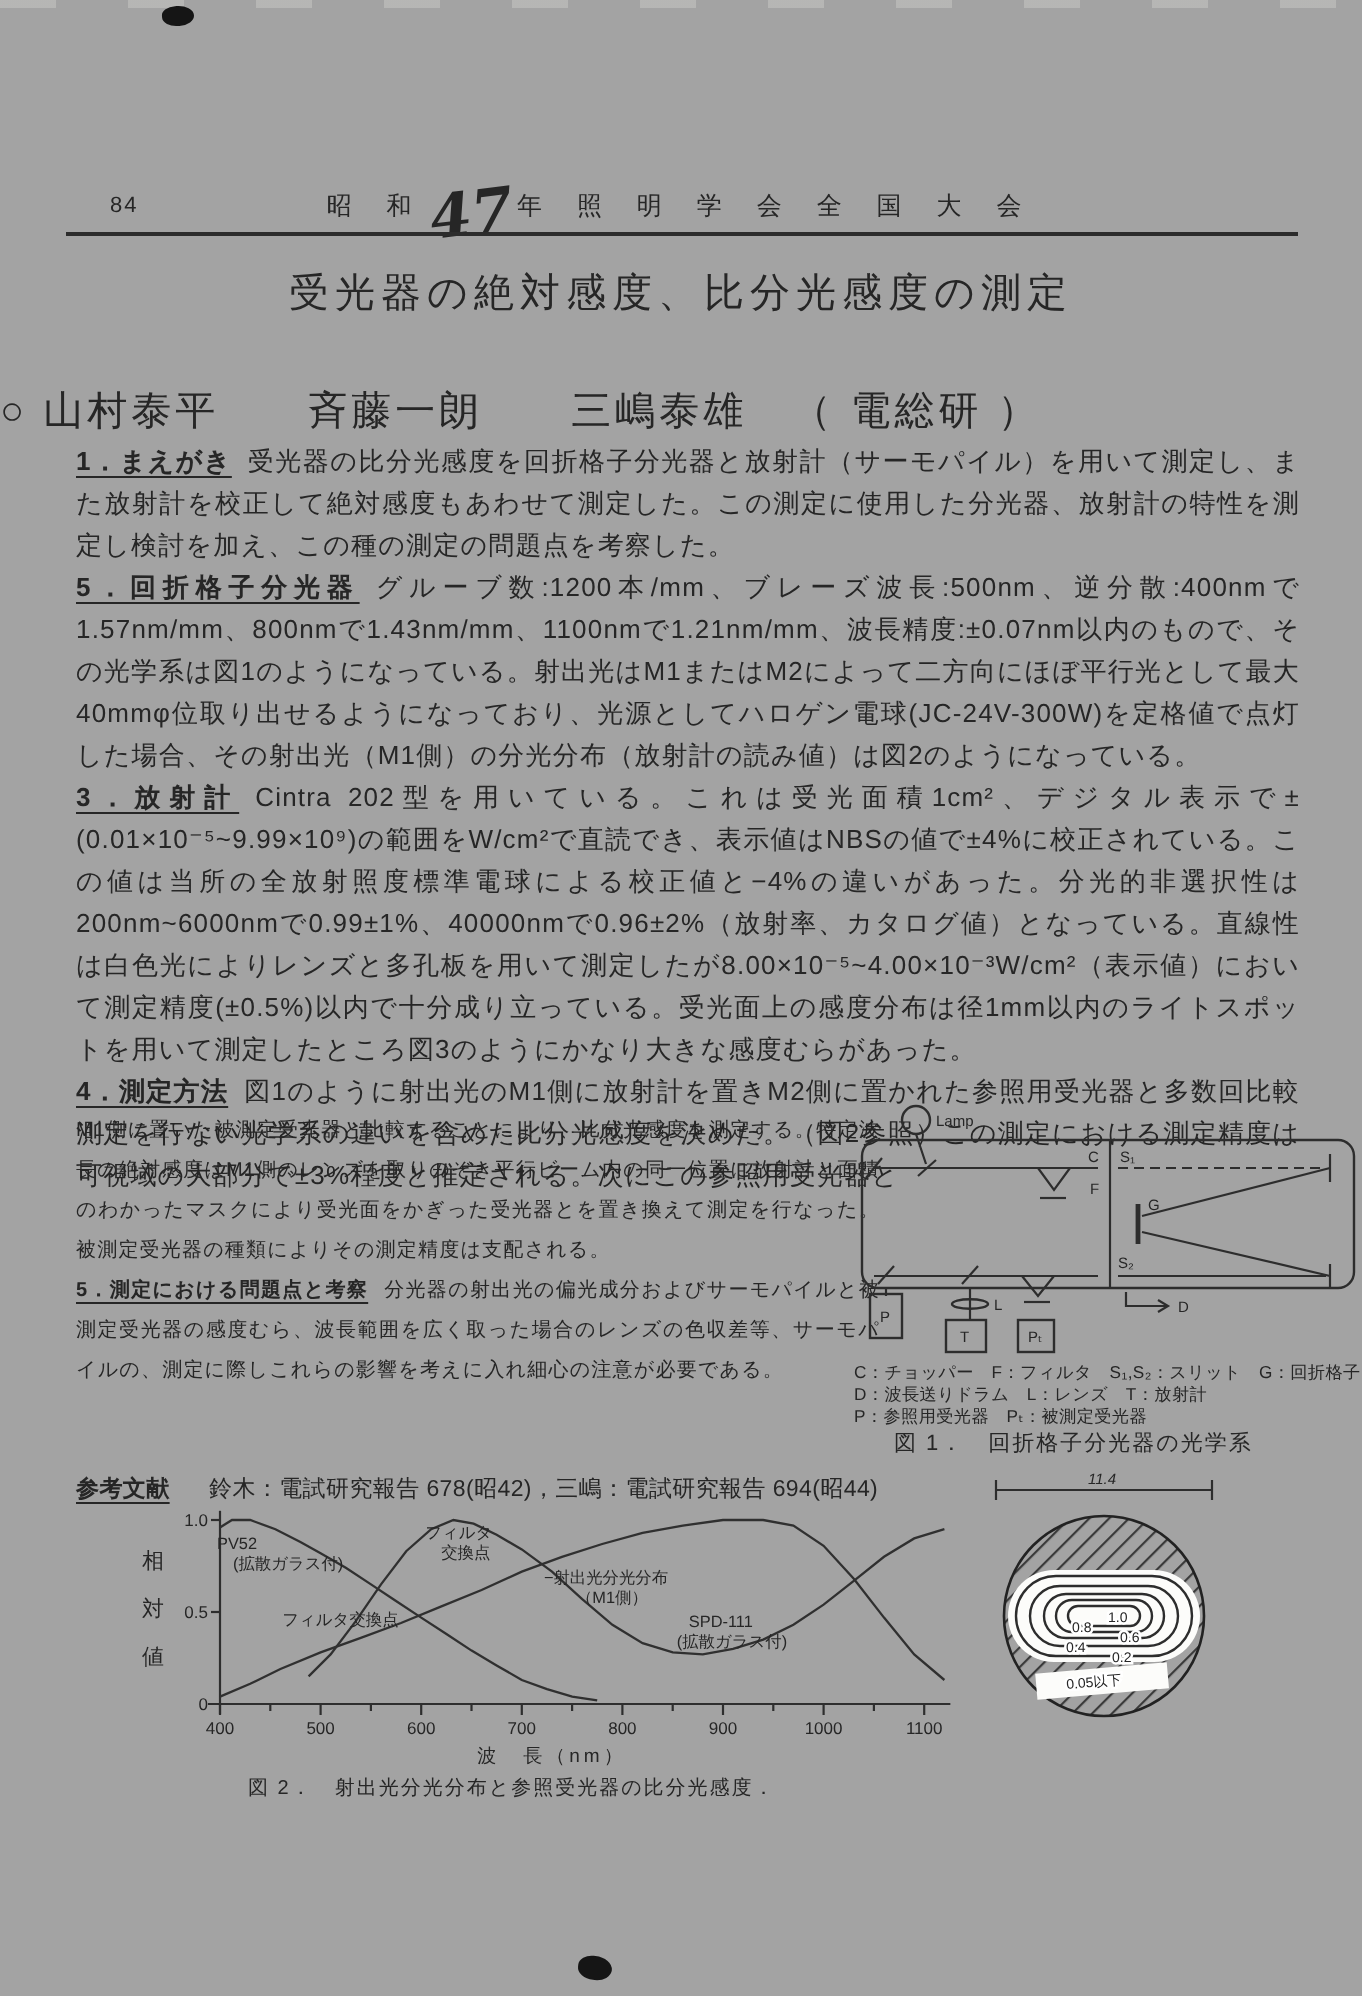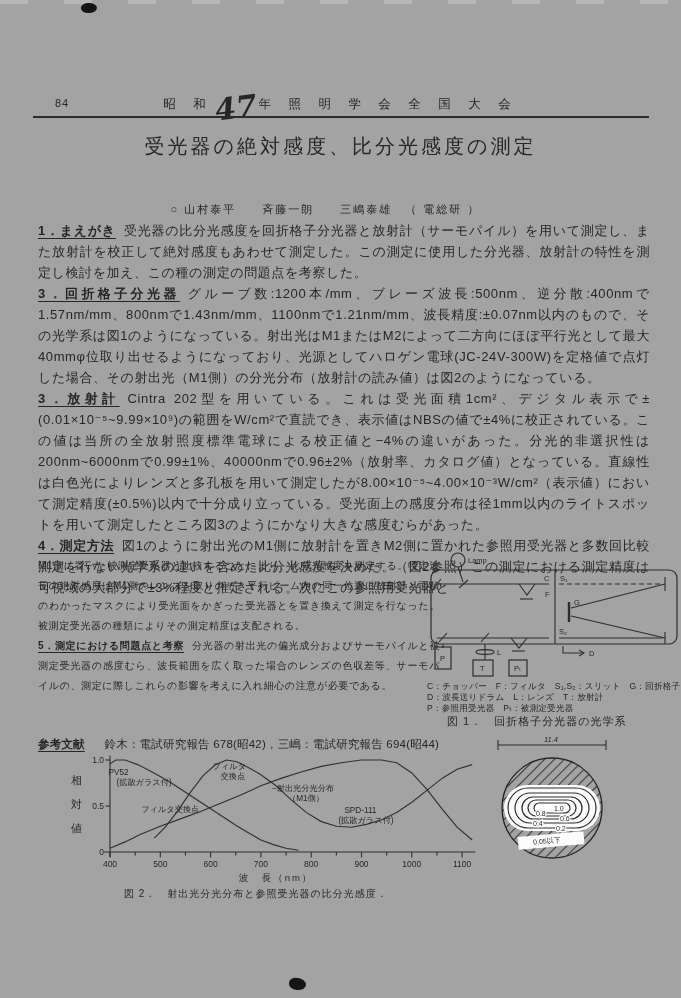--- a/index.html
+++ b/index.html
@@ -13,21 +13,21 @@
   .blob{position:absolute;background:#151515;border-radius:45% 55% 50% 50%;}
   .blob.tl{left:81px;top:3px;width:16px;height:10px;transform:rotate(-4deg);}
   .blob.bc{left:289px;top:978px;width:17px;height:12px;transform:rotate(6deg);}
   .page-number{position:absolute;left:55px;top:97px;font-size:11px;letter-spacing:1px;}
   .header-line{position:absolute;left:0;right:0;top:90px;text-align:center;font-size:12.5px;white-space:nowrap;}
   .header-line .pre,.header-line .post{letter-spacing:7px;vertical-align:8px;}
   .header-line .year{display:inline-block;font-family:"DejaVu Serif",serif;font-style:italic;font-weight:bold;
     font-size:30px;transform:rotate(-7deg);margin:0 2px;vertical-align:-2px;}
   .rule{position:absolute;left:33px;width:616px;top:116px;height:2px;background:#2c2c2c;}
   .doc-title{position:absolute;left:0;right:0;top:133px;text-align:center;font-size:20px;letter-spacing:3px;white-space:nowrap;}
-  .authors{position:absolute;left:0;right:30px;top:202px;text-align:center;font-size:11px;letter-spacing:2px;white-space:nowrap;}
+  .authors{position:absolute;left:0;right:30px;top:192px;font-size:20px;letter-spacing:2px;white-space:nowrap;}
   .bodytext{position:absolute;left:38px;width:612px;top:220px;font-size:13px;line-height:21px;
     text-align:justify;letter-spacing:.6px;}
   .bodytext p{margin:0;}
   .bodytext.narrow{top:556px;width:402px;font-size:10px;line-height:20px;}
   .sec{text-decoration:underline;text-underline-offset:3px;margin-right:8px;font-weight:bold;}
   .refs-line{position:absolute;left:38px;top:737px;width:445px;font-size:11.5px;letter-spacing:.2px;white-space:nowrap;}
   .fig1-svg{position:absolute;left:425px;top:550px;}
   .fig1-legend{position:absolute;left:427px;top:681px;font-size:8.6px;line-height:10.8px;letter-spacing:.2px;white-space:nowrap;}
   .fig1-caption{position:absolute;left:447px;top:714px;font-size:11px;letter-spacing:1px;white-space:nowrap;}
   .fig2-svg{position:absolute;left:58px;top:746px;}
@@ -61,21 +61,21 @@
   <div class="header-line">
     <span class="pre">昭 和</span><span class="year">47</span><span class="post">年 照 明 学 会 全 国 大 会</span>
   </div>
   <div class="rule"></div>
 
   <div class="doc-title">受光器の絶対感度、比分光感度の測定</div>
   <div class="authors">○ 山村泰平　　斉藤一朗　　三嶋泰雄　（ 電総研 ）</div>
 
   <div class="bodytext">
     <p><span class="sec">1．まえがき</span><span>受光器の比分光感度を回折格子分光器と放射計（サーモパイル）を用いて測定し、また放射計を校正して絶対感度もあわせて測定した。この測定に使用した分光器、放射計の特性を測定し検討を加え、この種の測定の問題点を考察した。</span></p>
-    <p><span class="sec">3．回折格子分光器</span><span>グルーブ数:1200本/mm、ブレーズ波長:500nm、逆分散:400nmで1.57nm/mm、800nmで1.43nm/mm、1100nmで1.21nm/mm、波長精度:±0.07nm以内のもので、その光学系は図1のようになっている。射出光はM1またはM2によって二方向にほぼ平行光として最大40mmφ位取り出せるようになっており、光源としてハロゲン電球(JC-24V-300W)を定格値で点灯した場合、その射出光（M1側）の分光分布（放射計の読み値）は図2のようになっている。</span></p>
+    <p><span class="sec">5．回折格子分光器</span><span>グルーブ数:1200本/mm、ブレーズ波長:500nm、逆分散:400nmで1.57nm/mm、800nmで1.43nm/mm、1100nmで1.21nm/mm、波長精度:±0.07nm以内のもので、その光学系は図1のようになっている。射出光はM1またはM2によって二方向にほぼ平行光として最大40mmφ位取り出せるようになっており、光源としてハロゲン電球(JC-24V-300W)を定格値で点灯した場合、その射出光（M1側）の分光分布（放射計の読み値）は図2のようになっている。</span></p>
     <p><span class="sec">3．放射計</span><span>Cintra 202型を用いている。これは受光面積1cm²、デジタル表示で±(0.01×10⁻⁵~9.99×10⁹)の範囲をW/cm²で直読でき、表示値はNBSの値で±4%に校正されている。この値は当所の全放射照度標準電球による校正値と−4%の違いがあった。分光的非選択性は200nm~6000nmで0.99±1%、40000nmで0.96±2%（放射率、カタログ値）となっている。直線性は白色光によりレンズと多孔板を用いて測定したが8.00×10⁻⁵~4.00×10⁻³W/cm²（表示値）において測定精度(±0.5%)以内で十分成り立っている。受光面上の感度分布は径1mm以内のライトスポットを用いて測定したところ図3のようにかなり大きな感度むらがあった。</span></p>
     <p><span class="sec">4．測定方法</span><span>図1のように射出光のM1側に放射計を置きM2側に置かれた参照用受光器と多数回比較測定を行ない光学系の違いを含めた比分光感度を決めた。（図2参照）この測定における測定精度は可視域の大部分で±3%程度と推定される。次にこの参照用受光器と</span></p>
   </div>
 
   <div class="bodytext narrow">
     <p><span>M1側に置いた被測定受光器と比較することにより、比分光感度を測定する。特定波長の絶対感度はM1側のレンズを取りのぞき平行ビーム内の同一位置に放射計と面積のわかったマスクにより受光面をかぎった受光器とを置き換えて測定を行なった。被測定受光器の種類によりその測定精度は支配される。</span></p>
     <p><span class="sec">5．測定における問題点と考察</span><span>分光器の射出光の偏光成分およびサーモパイルと被測定受光器の感度むら、波長範囲を広く取った場合のレンズの色収差等、サーモパイルの、測定に際しこれらの影響を考えに入れ細心の注意が必要である。</span></p>
   </div>
 
   <div class="refs-line"><span class="sec">参考文献</span><span>　鈴木：電試研究報告 678(昭42)，三嶋：電試研究報告 694(昭44)</span></div>

